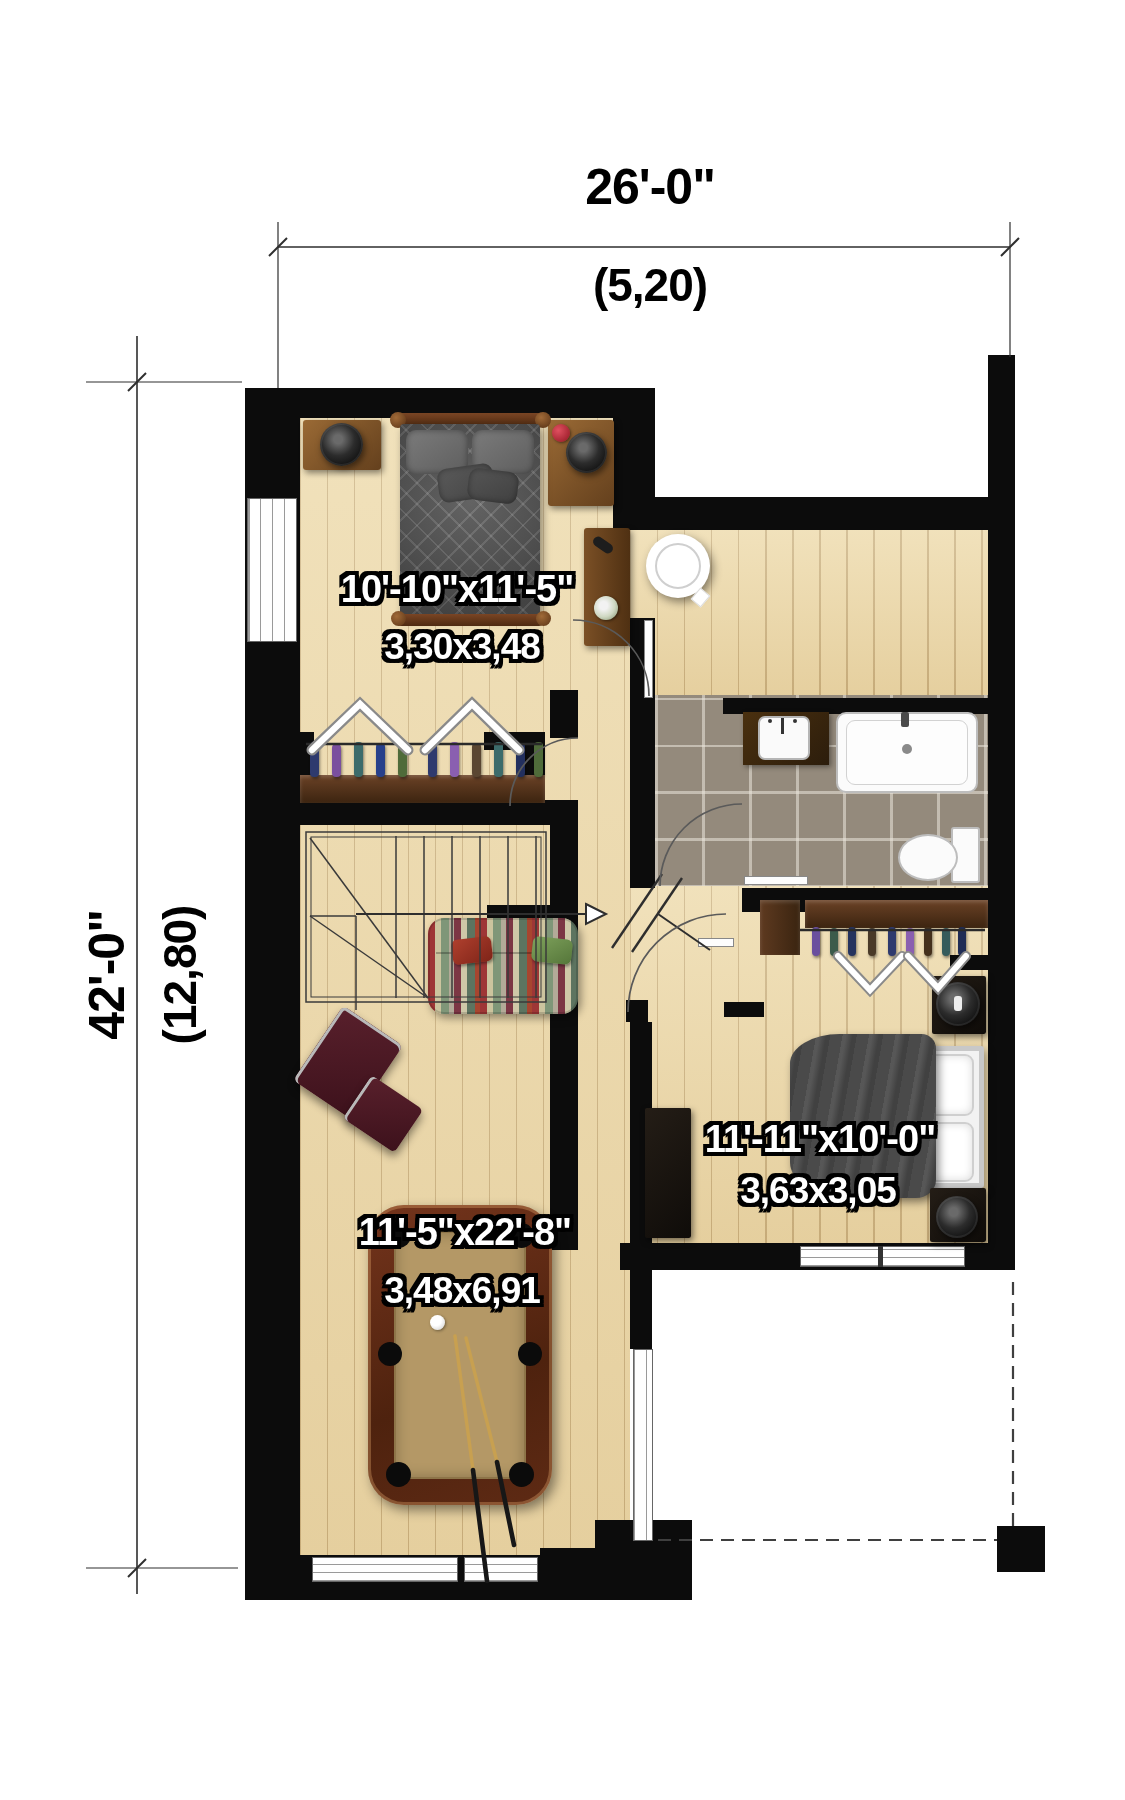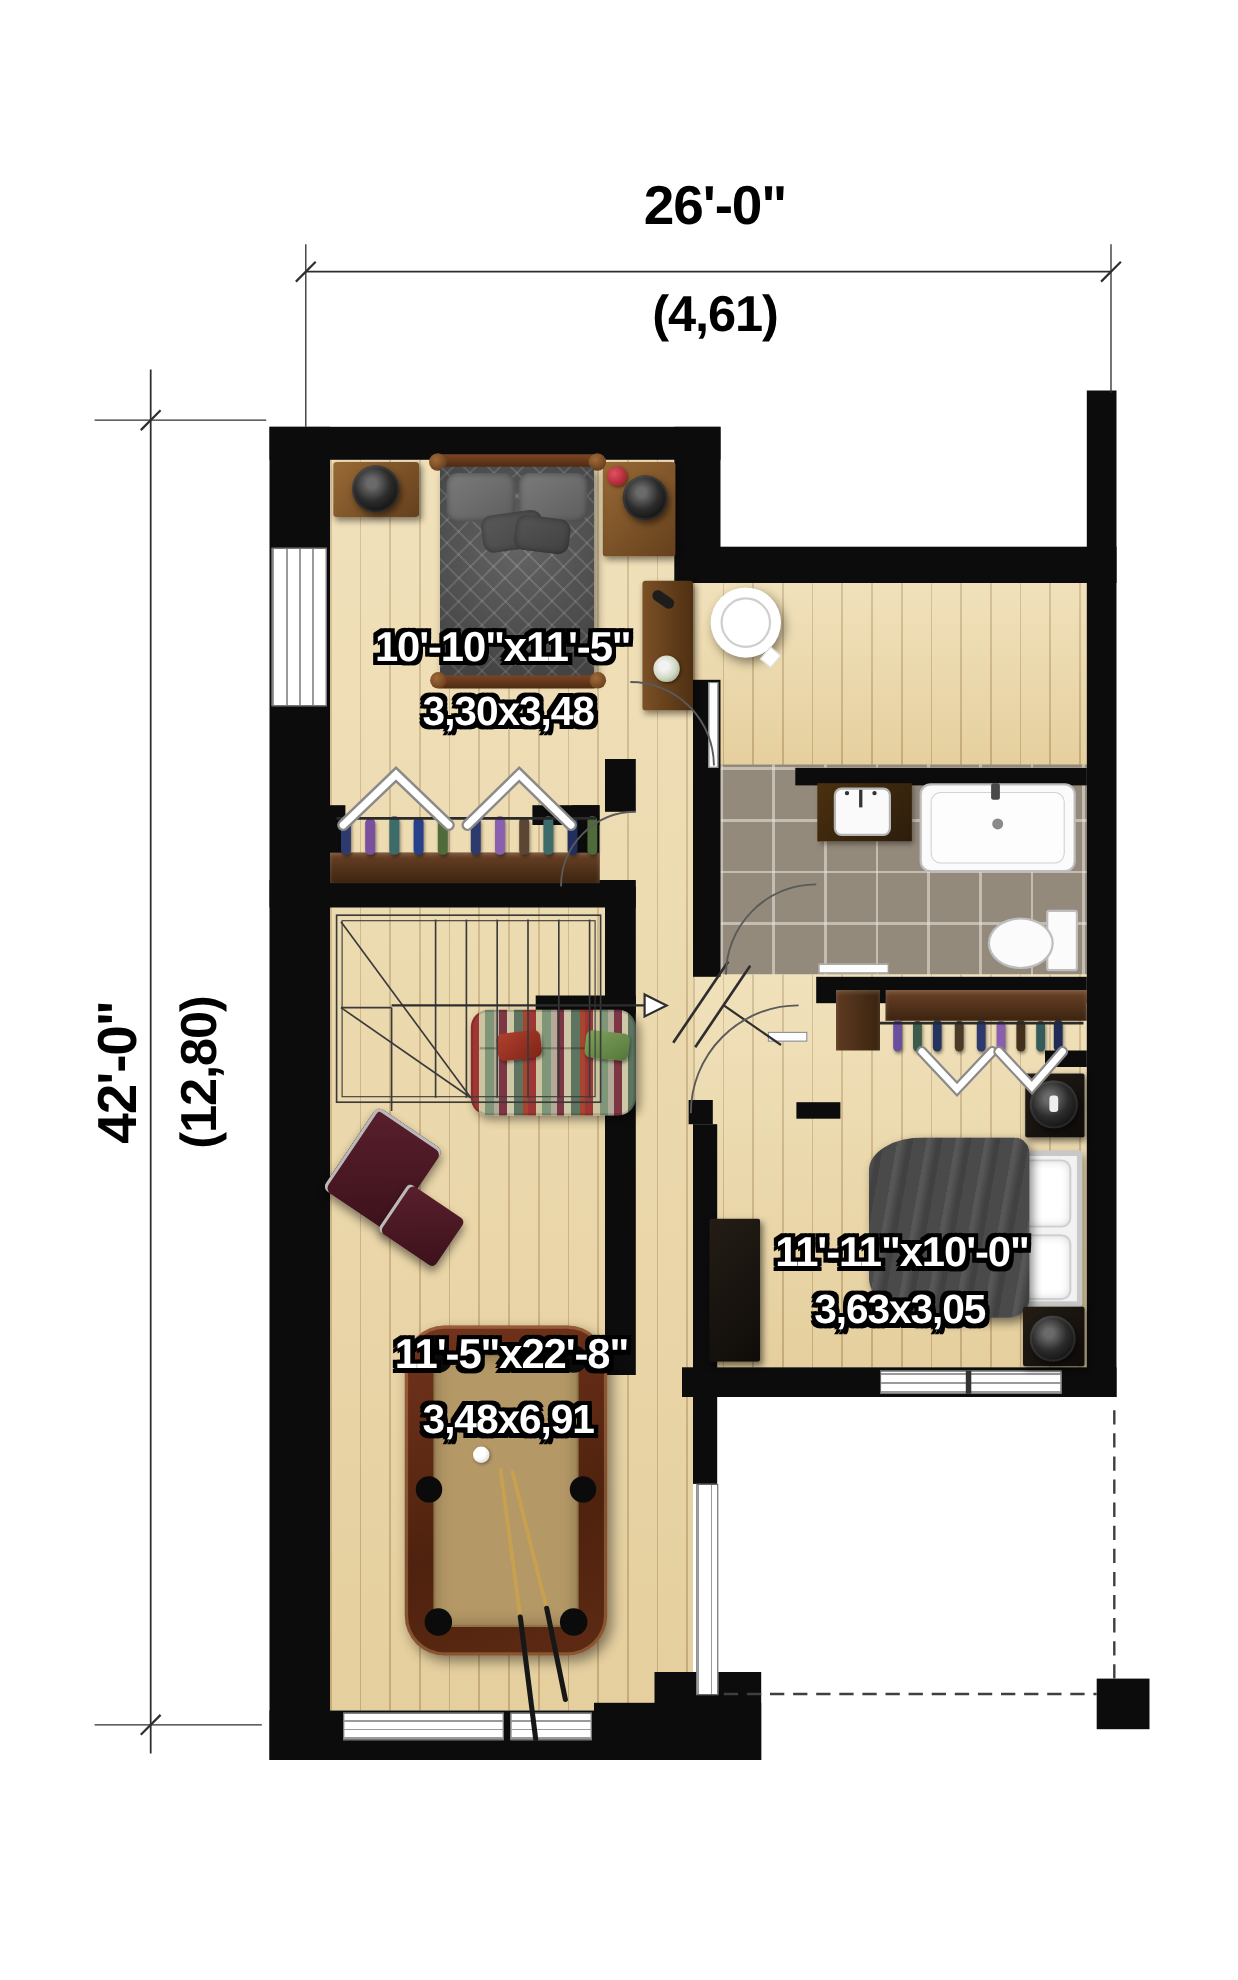--- a/index.html
+++ b/index.html
@@ -263,21 +263,21 @@
 
     <g stroke-linecap="round">
       <line x1="455" y1="1336" x2="473" y2="1470" stroke="#c8a050" stroke-width="3.4"></line>
       <line x1="473" y1="1470" x2="487" y2="1581" stroke="#171717" stroke-width="4.6"></line>
       <line x1="466" y1="1338" x2="497" y2="1462" stroke="#c8a050" stroke-width="3.4"></line>
       <line x1="497" y1="1462" x2="514" y2="1545" stroke="#171717" stroke-width="4.6"></line>
     </g>
   </svg>
 
   <div class="abs dim-label" style="left:650px;top:158px;font-size:50px;">26'-0"</div>
-  <div class="abs dim-label" style="left:650px;top:258px;font-size:46px;">(4,61)</div>
+  <div class="abs dim-label" style="left:650px;top:258px;font-size:46px;">(5,20)</div>
   <div class="abs dim-label-v" style="left:107px;top:975px;font-size:50px;">42'-0"</div>
   <div class="abs dim-label-v" style="left:180px;top:975px;font-size:46px;">(12,80)</div>
 
   <div class="abs room-label" style="left:457px;top:568px;font-size:38px;">10'-10"x11'-5"</div>
   <div class="abs room-label" style="left:462px;top:626px;font-size:37px;">3,30x3,48</div>
 
   <div class="abs room-label" style="left:820px;top:1118px;font-size:38px;">11'-11"x10'-0"</div>
   <div class="abs room-label" style="left:818px;top:1170px;font-size:37px;">3,63x3,05</div>
 
   <div class="abs room-label" style="left:465px;top:1211px;font-size:38px;">11'-5"x22'-8"</div>

